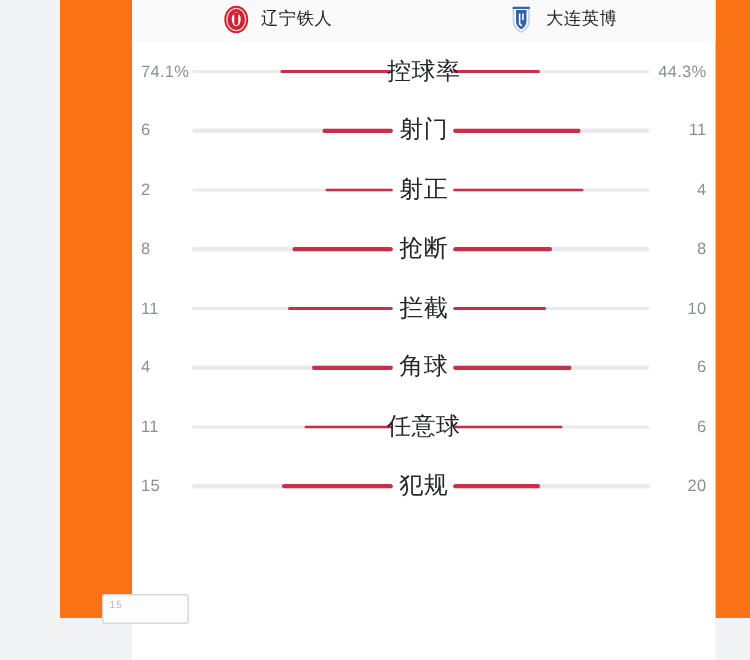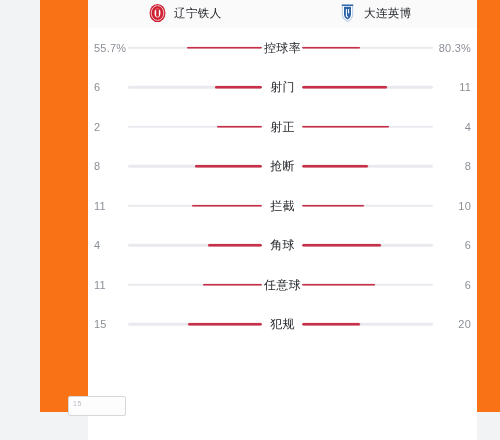--- a/index.html
+++ b/index.html
@@ -93,21 +93,21 @@
   }
   .val-right {
     right: 6px;
     text-align: right;
   }
   .label {
     position: absolute;
     left: 50%;
     top: 50%;
     transform: translate(-50%, -50%);
-    font-size: 12px;
+    font-size: 16px;
     color: #23262b;
     white-space: nowrap;
     letter-spacing: .3px;
     z-index: 2;
   }
   .track {
     position: absolute;
     top: 50%;
     transform: translateY(-50%);
     height: 2.6px;
@@ -182,29 +182,29 @@
           <path d="M8.3 6.3h1.1v6.4c0 .9.6 1.3 1.2 1.4v1.2c-1.4-.1-2.3-1.1-2.3-2.5V6.3z" fill="#ffffff"></path>
           <rect x="10.6" y="6.3" width="1.1" height="4.6" fill="#ffffff"></rect>
         </svg>
         <span class="team-name">大连英博</span>
       </div>
     </div>
 
     <div class="rows">
 
       <div class="stat-row">
-        <span class="val val-left">55.7%</span>
+        <span class="val val-left">74.1%</span>
         <div class="track track-left" style="background: rgb(233, 234, 238);">
           <div class="fill" style="width: 55.7%; background: rgb(200, 48, 74);"></div>
         </div>
         <span class="label">控球率</span>
         <div class="track track-right" style="background: rgb(233, 234, 238);">
           <div class="fill" style="width: 44.3%; background: rgb(200, 48, 74);"></div>
         </div>
-        <span class="val val-right">80.3%</span>
+        <span class="val val-right">44.3%</span>
       </div>
 
       <div class="stat-row">
         <span class="val val-left">6</span>
         <div class="track track-left" style="background: rgb(233, 234, 238);">
           <div class="fill" style="width: 35.3%; background: rgb(200, 48, 74);"></div>
         </div>
         <span class="label">射门</span>
         <div class="track track-right" style="background: rgb(233, 234, 238);">
           <div class="fill" style="width: 64.7%; background: rgb(200, 48, 74);"></div>

